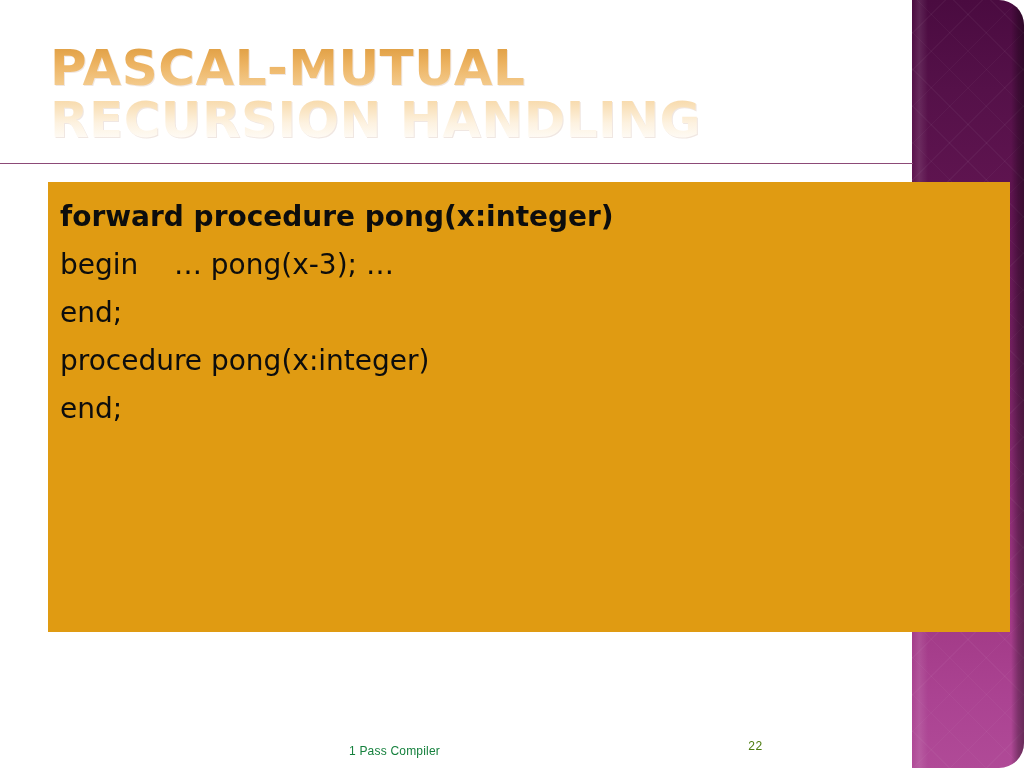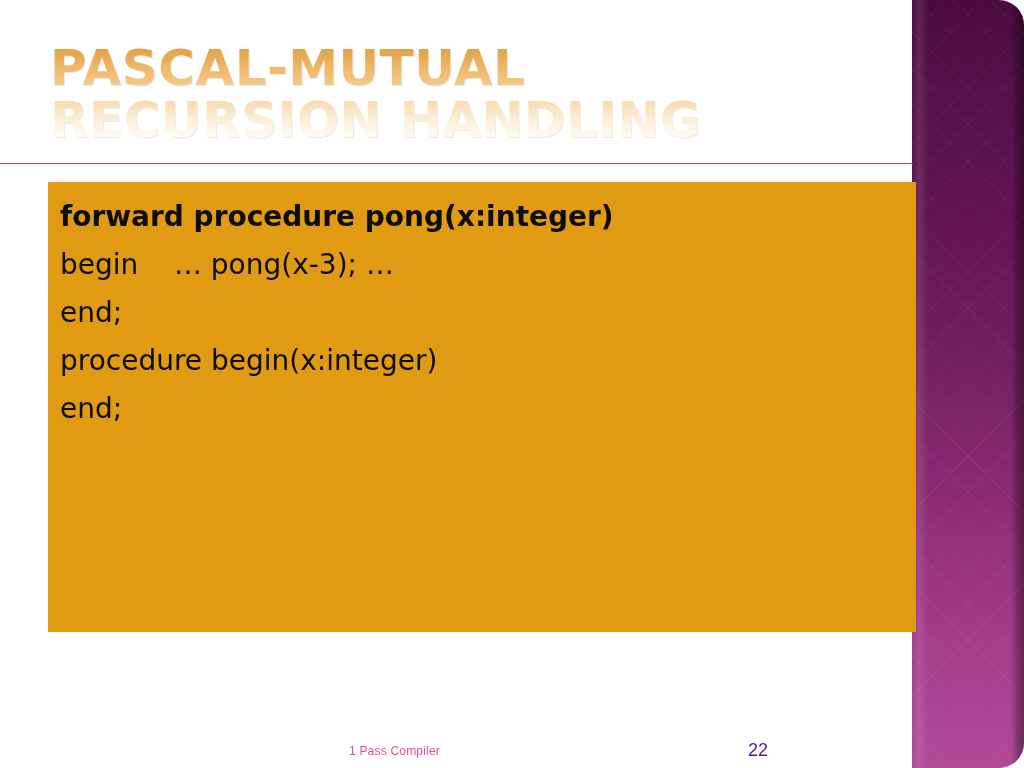--- a/index.html
+++ b/index.html
@@ -127,21 +127,21 @@
     width: 913px;
     height: 1px;
     background: #8c4a77;
   }
 
   
   .codebox {
     position: absolute;
     left: 48px;
     top: 182px;
-    width: 868px;
+    width: 962px;
     height: 450px;
     background: #e09b12;
     box-sizing: border-box;
     padding: 11px 0 0 12px;
   }
   .code-line {
     font-family: "DejaVu Sans", sans-serif;
     font-size: 28px;
     line-height: 48px;
     color: #0d0d0d;
@@ -153,31 +153,31 @@
   .code-line.blank {
     line-height: 44px;
   }
 
   
   .footer-text {
     position: absolute;
     left: 349px;
     top: 744px;
     font-size: 12px;
-    color: #ec4899;
+    color: #15803d;
     font-family: "Liberation Sans", sans-serif;
     letter-spacing: 0.2px;
   }
   .page-number {
     position: absolute;
     left: 748px;
     top: 740px;
-    font-size: 18px;
-    color: #4c1d95;
-    font-family: Liberation Sans, sans-serif;
+    font-size: 12px;
+    color: #4d7c0f;
+    font-family: Liberation Mono, monospace;
   }
 </style>
 </head>
 <body>
 
 <div class="slide">
 
   <div class="sidebar">
     <div class="sidebar-texture"></div>
     <div class="sidebar-hilite"></div>
@@ -187,20 +187,20 @@
   <div class="title-shadow">Pascal-Mutual Recursion Handling</div>
   <div class="title">Pascal-Mutual Recursion Handling</div>
 
   <div class="divider"></div>
 
   <div class="codebox">
     <div class="code-line bold">forward procedure pong(x:integer)</div>
     <div class="code-line blank"></div>
     <div class="code-line">begin    … pong(x-3); …</div>
     <div class="code-line">end;</div>
-    <div class="code-line">procedure begin(x:integer)</div>
+    <div class="code-line">procedure pong(x:integer)</div>
     <div class="code-line">end;</div>
   </div>
 
   <div class="footer-text">1 Pass Compiler</div>
   <div class="page-number">22</div>
 
 </div>
 
 </body></html>

